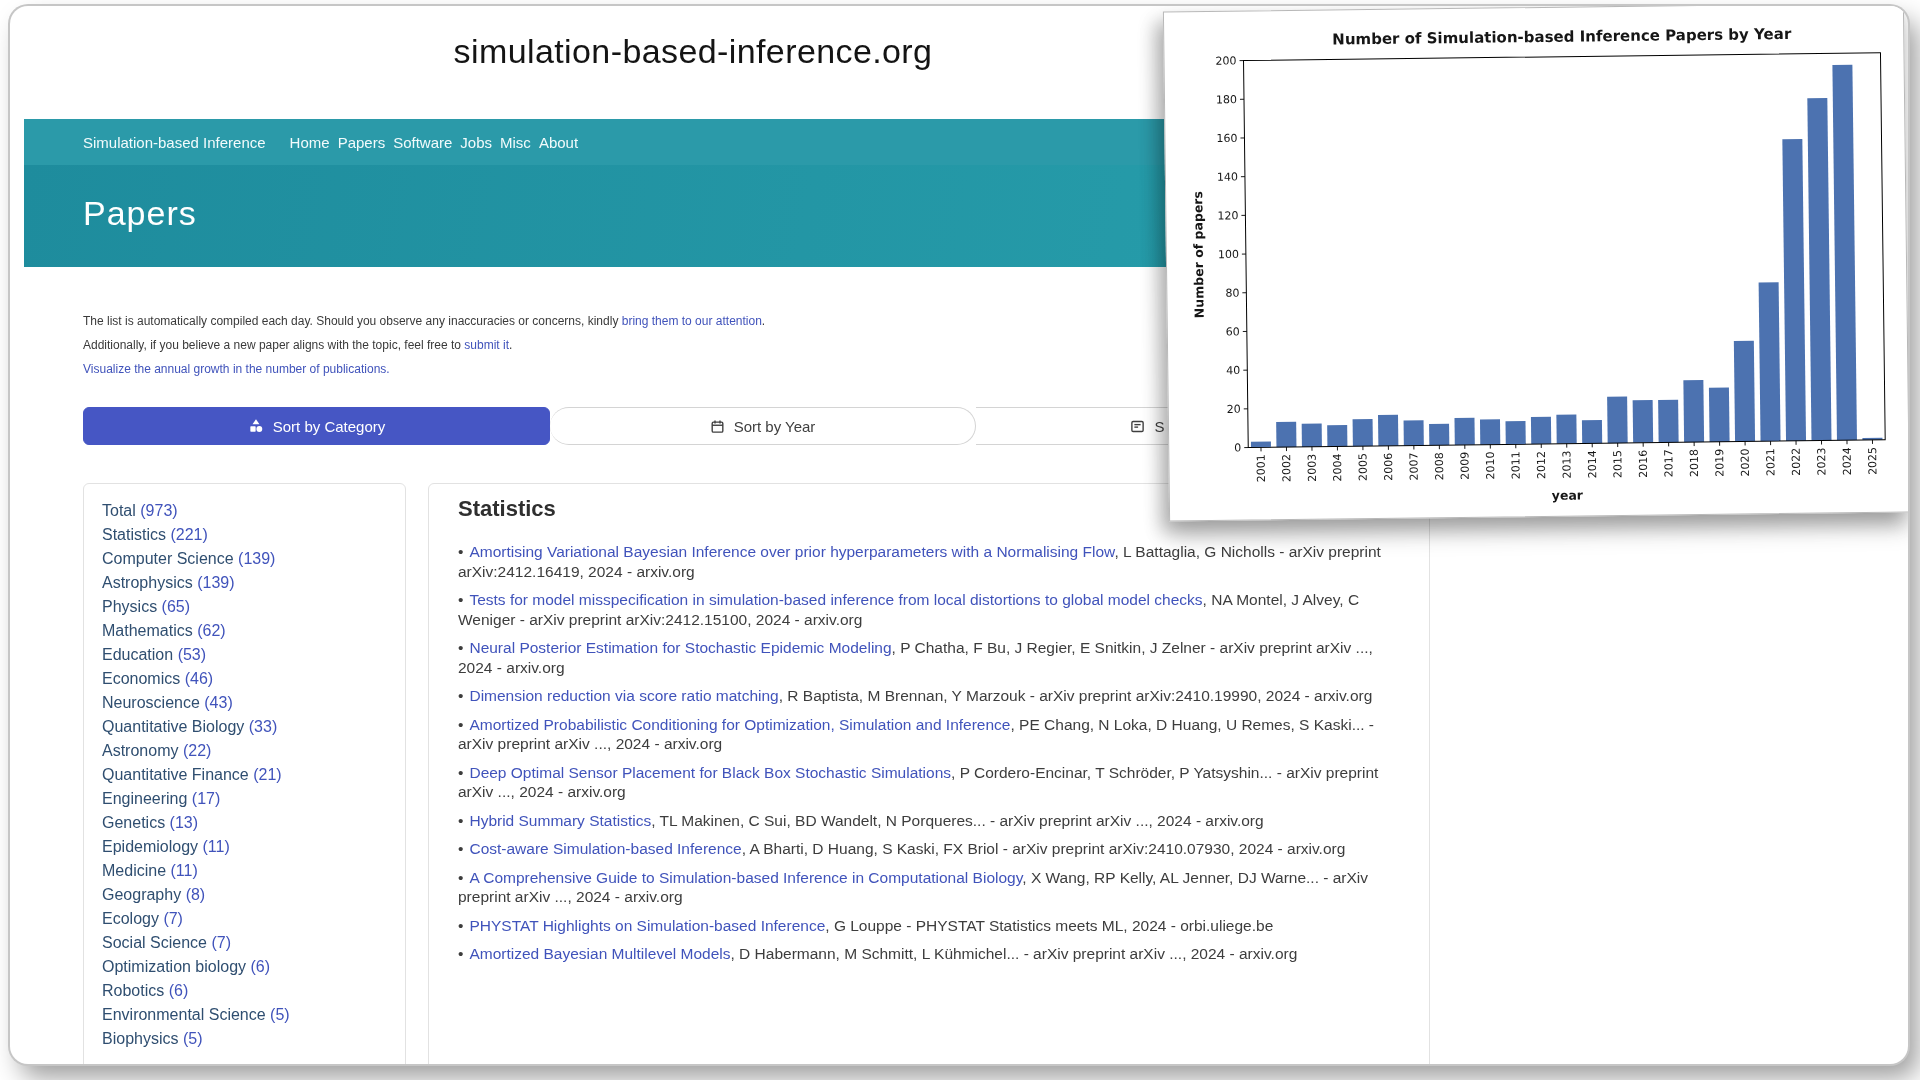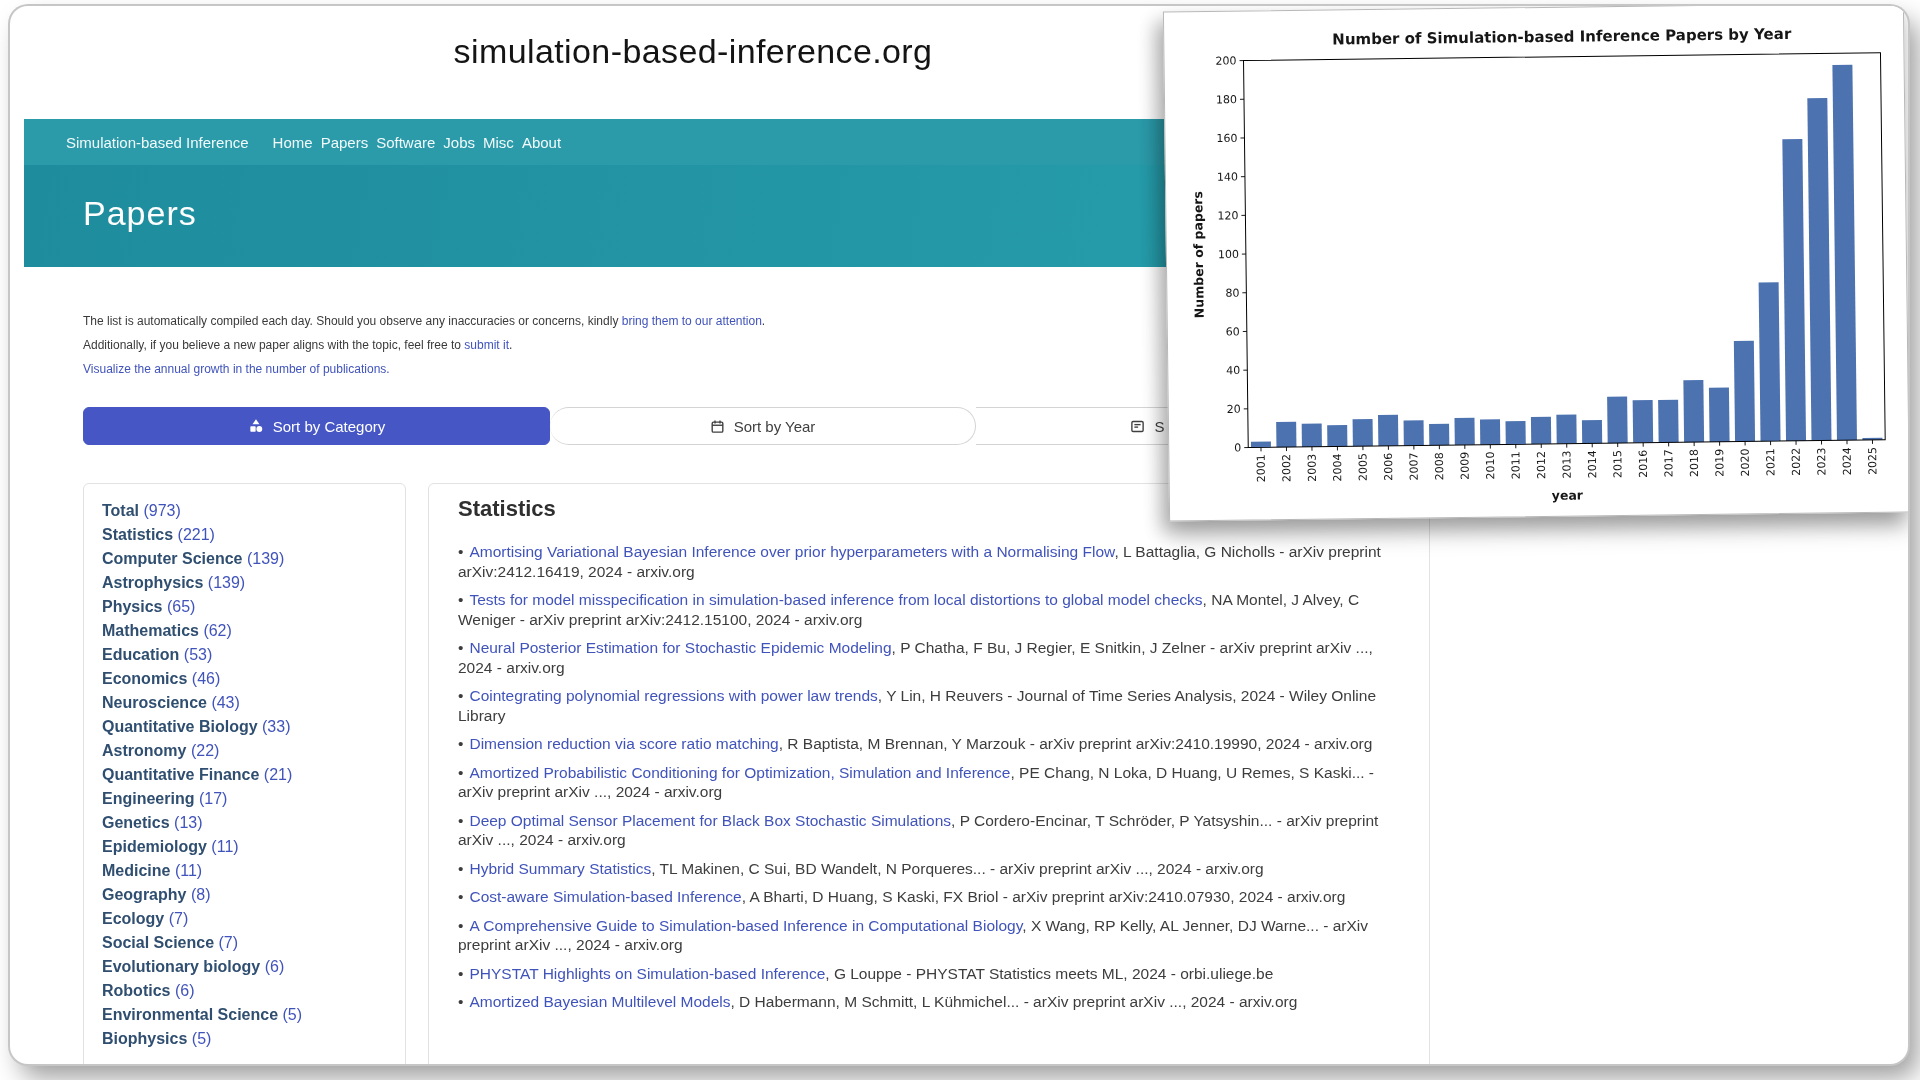--- a/index.html
+++ b/index.html
@@ -21,21 +21,21 @@
     position:absolute;left:10px;top:6px;width:1898px;height:1058px;background:#fff;
     border-radius:18px;overflow:hidden;
     box-shadow:0 0 0 2px #c6c6c6, 10px 14px 26px rgba(0,0,0,.38);
   }
   .site-title{
     position:absolute;left:0;top:26px;width:1366px;margin:0;text-align:center;
     font-size:34px;font-weight:500;color:#141414;letter-spacing:.4px;
   }
   .navbar{
     position:absolute;left:14px;top:113px;right:3px;height:46px;background:var(--teal-nav);
-    display:flex;align-items:center;gap:24px;padding-left:42px;color:#F2FBFC;font-size:15px;
+    display:flex;align-items:center;gap:24px;padding-left:59px;color:#F2FBFC;font-size:15px;
   }
   .navbar .brand{cursor:pointer;}
   .nav-items{display:flex;gap:8px;align-items:center;}
   .nav-link{cursor:pointer;color:#F2FBFC;text-decoration:none;}
   .hero{
     position:absolute;left:14px;top:159px;right:3px;height:102px;
     background:linear-gradient(100deg,var(--teal-hero-a),var(--teal-hero-b));
   }
   .hero-title{position:absolute;left:59px;top:29px;font-size:34px;color:#fff;font-weight:500;letter-spacing:1px;}
   .intro{position:absolute;left:73px;top:303px;font-size:12px;line-height:24px;color:var(--text);}
@@ -53,21 +53,21 @@
   .tab-cat{width:467px;}
   .tab-year{width:426px;}
   .tab-third{width:454px;}
   .tab-third .tab-inner{display:flex;align-items:center;gap:9px;margin-right:110px;}
   .tab-icon{display:flex;align-items:center;}
   .sidebar{
     position:absolute;left:73px;top:477px;width:323px;height:640px;
     border:1px solid #e2e2e2;border-radius:6px;padding:15px 18px;background:#fff;
   }
   .cat-row{height:24px;line-height:24px;font-size:16px;white-space:nowrap;cursor:pointer;}
-  .cat-name{color:var(--cat);font-weight:bold;}
+  .cat-name{color:var(--cat);font-weight:normal;}
   .cat-count{color:var(--link);}
   .main-panel{
     position:absolute;left:418px;top:477px;width:1002px;height:640px;
     border:1px solid #e2e2e2;border-radius:6px;padding:12px 40px 0 29px;background:#fff;
   }
   .section-heading{margin:0;font-size:22px;font-weight:bold;color:#2F2F2F;}
   .papers{margin:20px 0 0 0;padding:0;list-style:none;font-size:15.5px;line-height:19.5px;color:#3D3D3D;}
   .papers li{margin-bottom:9px;}
   .bullet{margin-right:6px;color:#3D3D3D;}
   .paper-link{color:var(--link);text-decoration:none;cursor:pointer;}
@@ -241,21 +241,21 @@
         <span class="cat-name">Ecology</span>
         <span class="cat-count">(7)</span>
       </div>
 
       <div class="cat-row">
         <span class="cat-name">Social Science</span>
         <span class="cat-count">(7)</span>
       </div>
 
       <div class="cat-row">
-        <span class="cat-name">Evolutionary biology</span>
+        <span class="cat-name">Optimization biology</span>
         <span class="cat-count">(6)</span>
       </div>
 
       <div class="cat-row">
         <span class="cat-name">Robotics</span>
         <span class="cat-count">(6)</span>
       </div>
 
       <div class="cat-row">
         <span class="cat-name">Environmental Science</span>
@@ -271,21 +271,20 @@
   <main class="main-panel">
     <h2 class="section-heading">Statistics</h2>
     <ul class="papers">
 
         <li><span class="bullet">•</span><a class="paper-link">Amortising Variational Bayesian Inference over prior hyperparameters with a Normalising Flow</a><span class="paper-meta">, L Battaglia, G Nicholls - arXiv preprint arXiv:2412.16419, 2024 - arxiv.org</span></li>
 
         <li><span class="bullet">•</span><a class="paper-link">Tests for model misspecification in simulation-based inference from local distortions to global model checks</a><span class="paper-meta">, NA Montel, J Alvey, C Weniger - arXiv preprint arXiv:2412.15100, 2024 - arxiv.org</span></li>
 
         <li><span class="bullet">•</span><a class="paper-link">Neural Posterior Estimation for Stochastic Epidemic Modeling</a><span class="paper-meta">, P Chatha, F Bu, J Regier, E Snitkin, J Zelner - arXiv preprint arXiv ..., 2024 - arxiv.org</span></li>
 
-        <li><span class="bullet">•</span><a class="paper-link">Cointegrating polynomial regressions with power law trends</a><span class="paper-meta">, Y Lin, H Reuvers - Journal of Time Series Analysis, 2024 - Wiley Online Library</span></li>
 
         <li><span class="bullet">•</span><a class="paper-link">Dimension reduction via score ratio matching</a><span class="paper-meta">, R Baptista, M Brennan, Y Marzouk - arXiv preprint arXiv:2410.19990, 2024 - arxiv.org</span></li>
 
         <li><span class="bullet">•</span><a class="paper-link">Amortized Probabilistic Conditioning for Optimization, Simulation and Inference</a><span class="paper-meta">, PE Chang, N Loka, D Huang, U Remes, S Kaski... - arXiv preprint arXiv ..., 2024 - arxiv.org</span></li>
 
         <li><span class="bullet">•</span><a class="paper-link">Deep Optimal Sensor Placement for Black Box Stochastic Simulations</a><span class="paper-meta">, P Cordero-Encinar, T Schröder, P Yatsyshin... - arXiv preprint arXiv ..., 2024 - arxiv.org</span></li>
 
         <li><span class="bullet">•</span><a class="paper-link">Hybrid Summary Statistics</a><span class="paper-meta">, TL Makinen, C Sui, BD Wandelt, N Porqueres... - arXiv preprint arXiv ..., 2024 - arxiv.org</span></li>
 
         <li><span class="bullet">•</span><a class="paper-link">Cost-aware Simulation-based Inference</a><span class="paper-meta">, A Bharti, D Huang, S Kaski, FX Briol - arXiv preprint arXiv:2410.07930, 2024 - arxiv.org</span></li>

